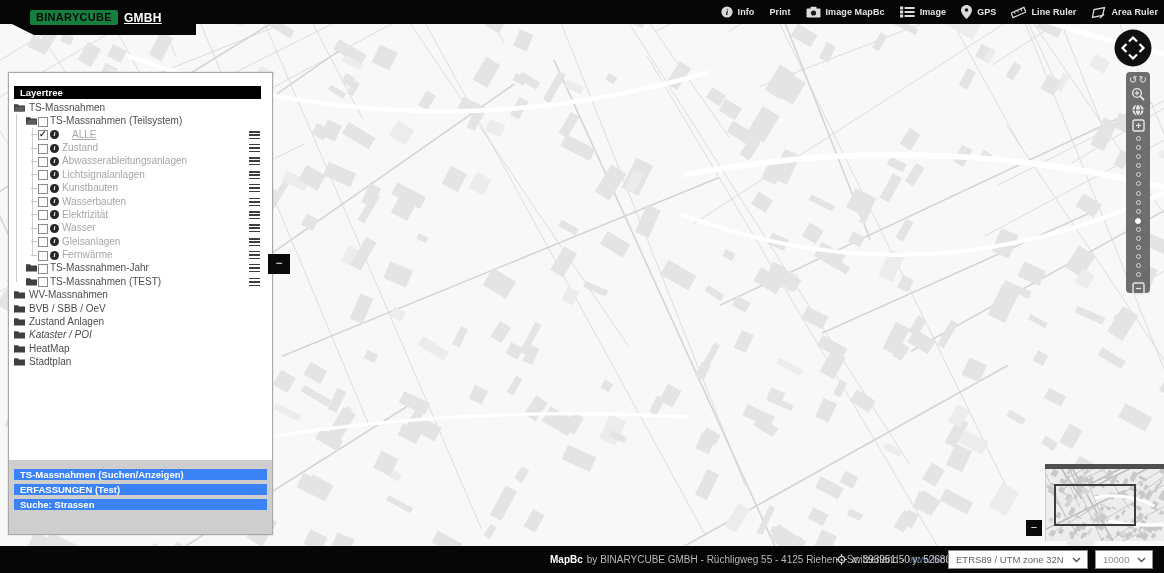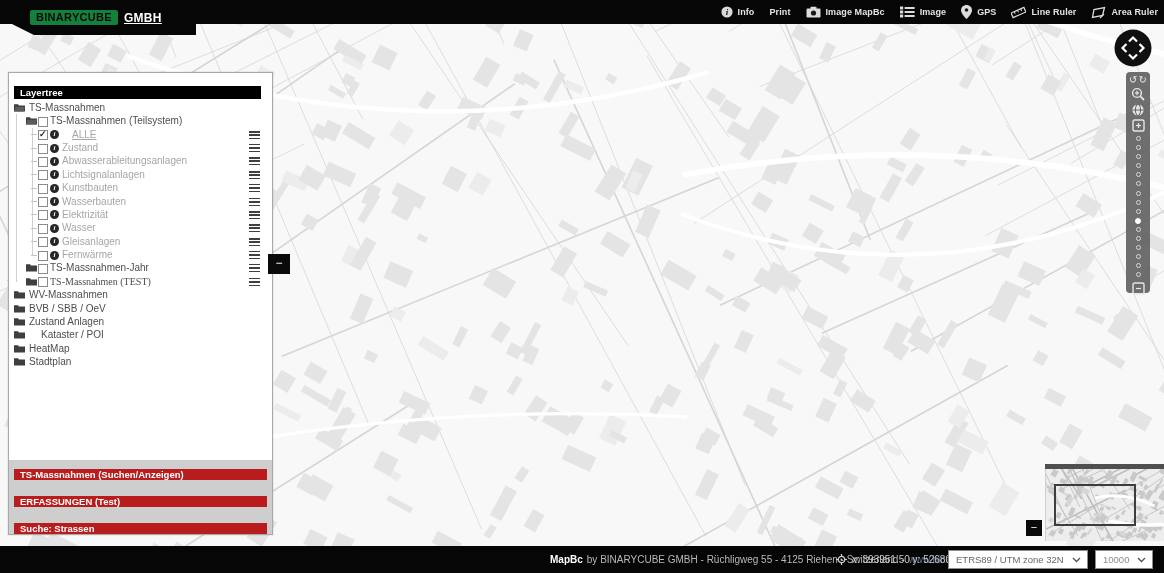--- a/index.html
+++ b/index.html
@@ -36,22 +36,22 @@
       box-sizing:content-box;cursor:pointer;}
   .cb.checked::after{content:"\2713";position:absolute;left:0;top:-2px;font-size:9px;color:#222;font-weight:bold;}
   .info{position:absolute;top:2.5px;width:9px;height:9px;border-radius:50%;background:#262626;color:#fff;
       font:italic bold 7px/9px "Liberation Serif",serif;text-align:center;cursor:pointer;}
   .menu{position:absolute;right:12px;top:3px;width:11px;height:8px;cursor:pointer;
       background:repeating-linear-gradient(to bottom,#3f3f3f 0 1.5px,transparent 1.5px 3.3px);}
   .dash{position:absolute;left:22px;top:6.5px;width:6px;height:1px;background:#c4c4c4;}
   .guide{position:absolute;width:1px;background:#cfcfcf;}
   .search-stack{position:absolute;left:0;right:0;bottom:0;height:74px;background:#cecece;
       padding:9px 5px 0 5px;box-sizing:border-box;}
-  .acc-bar{height:11px;background:#b91c1c;color:#fff;font-size:9.5px;font-weight:bold;line-height:11px;
-      padding-left:6px;margin-bottom:16px;cursor:pointer;white-space:nowrap;overflow:hidden;}
+  .acc-bar{height:11px;background:#3b82f6;color:#fff;font-size:9.5px;font-weight:bold;line-height:11px;
+      padding-left:6px;margin-bottom:4px;cursor:pointer;white-space:nowrap;overflow:hidden;}
   .panel-collapse{position:absolute;left:268px;top:254px;width:22px;height:20px;background:#0a0a0a;
       color:#fff;text-align:center;line-height:18px;font-size:12px;z-index:21;cursor:pointer;}
 
   
   .pan-ctl{position:absolute;left:1114px;top:29px;width:38px;height:38px;z-index:15;cursor:pointer;}
   .nav-bar{position:absolute;left:1126px;top:72px;width:24px;height:221px;background:rgba(98,98,98,.92);
       border-radius:4px;z-index:15;display:flex;flex-direction:column;align-items:center;}
   .undo-row{display:flex;gap:1px;margin-top:3px;color:#e8e8e8;font-size:10px;line-height:10px;cursor:pointer;}
   .nav-icon{margin-top:2px;line-height:0;cursor:pointer;}
   .zoom-dots{margin-top:4px;display:flex;flex-direction:column;align-items:center;}
@@ -631,21 +631,21 @@
         <span class="menu"></span>
       </div>
       <div class="tree-row lvl1" style="top: 188.44px;">
         <span class="ticon" style="left: 17px;"><svg width="11" height="9" viewBox="0 0 11 9">
             <path d="M0 1.2 h4 l1 1.3 h6 v6 H0 Z" fill="#3f3f3f"></path>
           </svg></span>
         <span class="cb" style="left: 29px;"></span>
         <span class="tlabel" style="left: 41px;">TS-Massnahmen-Jahr</span>
         <span class="menu"></span>
       </div>
-      <div class="tree-row lvl1" style="top: 201.81px; font-family: Liberation Serif, serif;">
+      <div class="tree-row lvl1" style="top: 201.81px;">
         <span class="ticon" style="left: 17px;"><svg width="11" height="9" viewBox="0 0 11 9">
             <path d="M0 1.2 h4 l1 1.3 h6 v6 H0 Z" fill="#3f3f3f"></path>
           </svg></span>
         <span class="cb" style="left: 29px;"></span>
         <span class="tlabel" style="left: 41px;">TS-Massnahmen (TEST)</span>
         <span class="menu"></span>
       </div>
       <div class="tree-row lvl0" style="top: 228.55px;">
         <span class="ticon" style="left: 5px;"><svg width="11" height="9" viewBox="0 0 11 9">
             <path d="M0 1.2 h4 l1 1.3 h6 v6 H0 Z" fill="#3f3f3f"></path>
@@ -661,21 +661,21 @@
       <div class="tree-row lvl0" style="top: 241.92px;">
         <span class="ticon" style="left: 5px;"><svg width="11" height="9" viewBox="0 0 11 9">
             <path d="M0 1.2 h4 l1 1.3 h6 v6 H0 Z" fill="#3f3f3f"></path>
           </svg></span>
         <span class="tlabel" style="left: 20px;">Zustand Anlagen</span>
       </div>
       <div class="tree-row lvl0" style="top: 255.29px;">
         <span class="ticon" style="left: 5px;"><svg width="11" height="9" viewBox="0 0 11 9">
             <path d="M0 1.2 h4 l1 1.3 h6 v6 H0 Z" fill="#3f3f3f"></path>
           </svg></span>
-        <span class="tlabel" style="left: 32px;">Kataster / POI</span>
+        <span class="tlabel" style="left: 20px; font-style: italic;">Kataster / POI</span>
       </div>
       <div class="tree-row lvl0" style="top: 268.66px;">
         <span class="ticon" style="left: 5px;"><svg width="11" height="9" viewBox="0 0 11 9">
             <path d="M0 1.2 h4 l1 1.3 h6 v6 H0 Z" fill="#3f3f3f"></path>
           </svg></span>
         <span class="tlabel" style="left: 20px;">HeatMap</span>
       </div>
       <div class="tree-row lvl0" style="top: 282.03px;">
         <span class="ticon" style="left: 5px;"><svg width="11" height="9" viewBox="0 0 11 9">
             <path d="M0 1.2 h4 l1 1.3 h6 v6 H0 Z" fill="#3f3f3f"></path>

